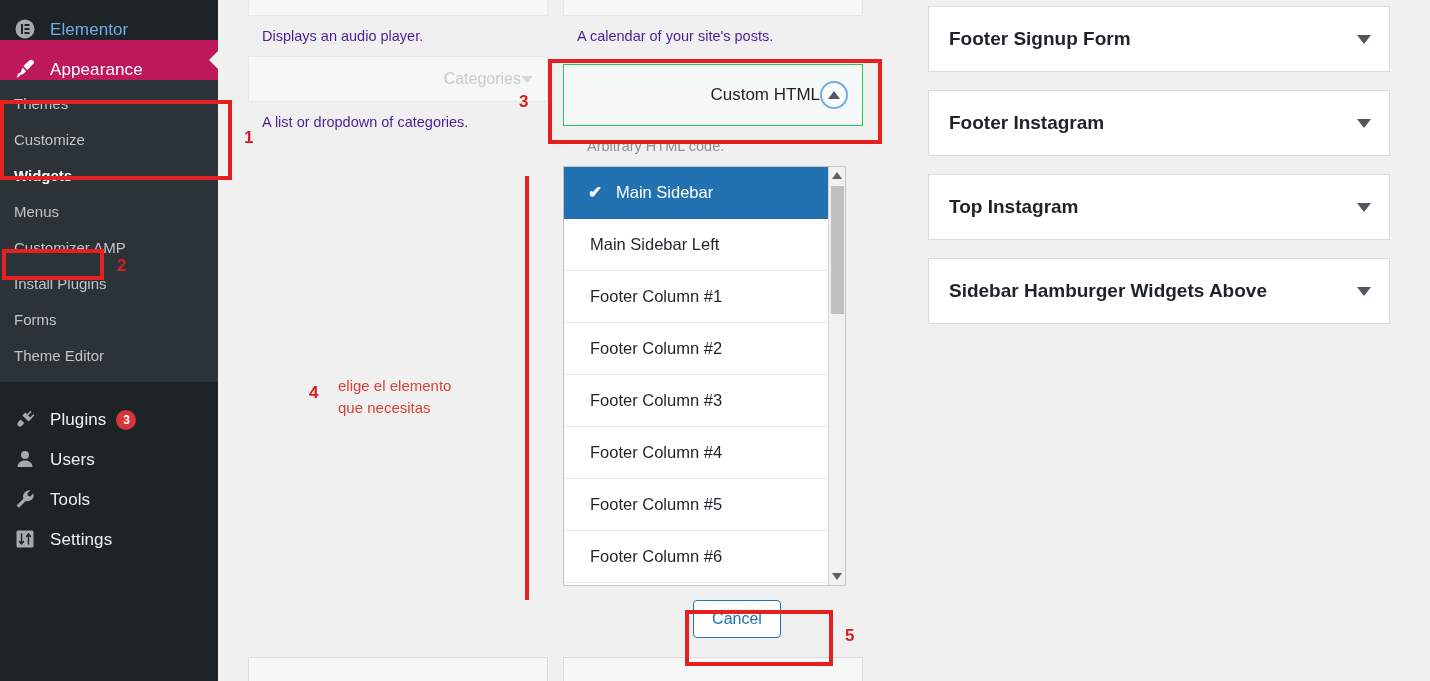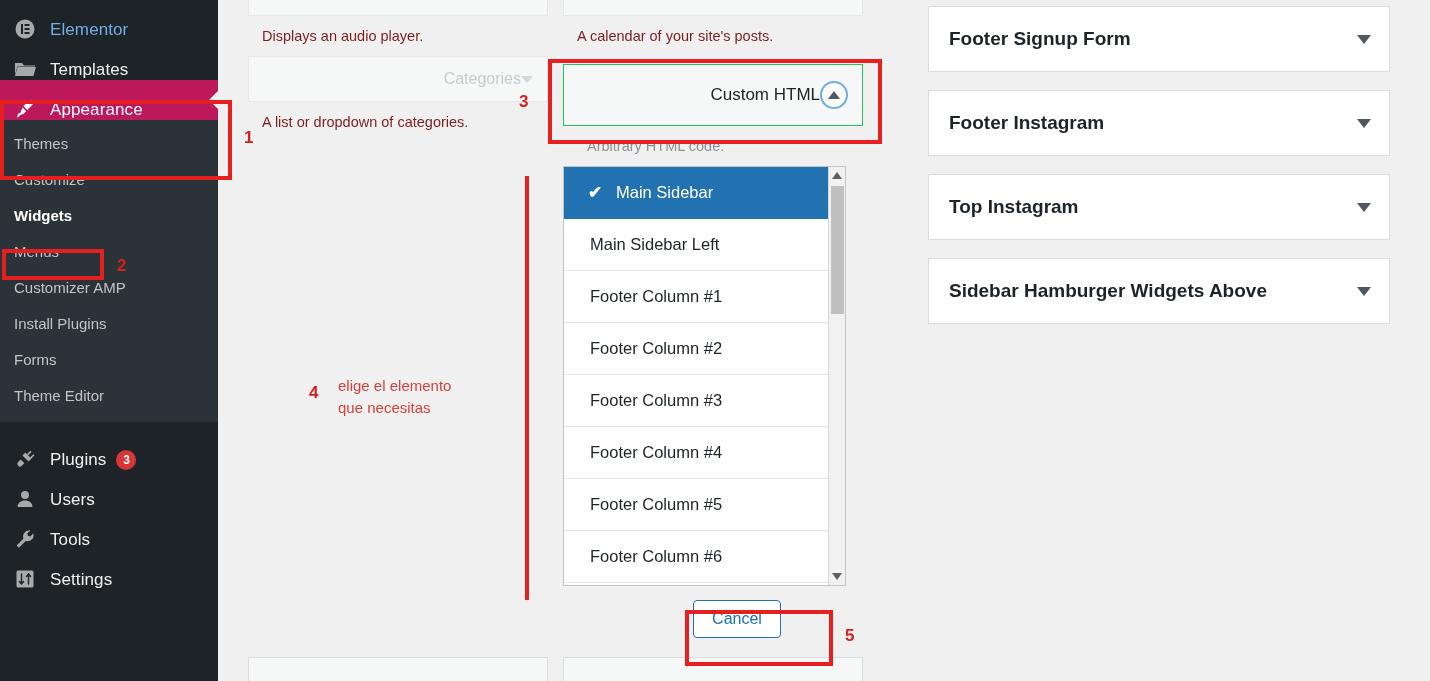--- a/index.html
+++ b/index.html
@@ -123,21 +123,21 @@
     display: flex; align-items: center; justify-content: flex-end;
     font-size: 16px;
     color: #1d2327;
   }
   .wbox.faded { color: #c9cacc; border-color: #e6e7e8; }
   .wdesc {
     font-size: 14.5px;
     color: #8c8f94;
     padding: 12px 2px 12px 14px;
   }
-  .wdesc.faded { color: #7f1d1d; }
+  .wdesc.faded { color: #4c1d95; }
   .caret-down {
     width: 0; height: 0;
     border-style: solid;
     border-width: 7px 6px 0 6px;
     border-color: #8c8f94 transparent transparent transparent;
   }
   .caret-down.faded { border-top-color: #d6d7d8; }
 
   
   .wbox.selected {
@@ -297,29 +297,20 @@
           <circle cx="11" cy="11" r="9.5" fill="#a7aaad"></circle>
           <rect x="7" y="6" width="2" height="10" fill="#1d2327"></rect>
           <rect x="10.5" y="6" width="5" height="2" fill="#1d2327"></rect>
           <rect x="10.5" y="10" width="5" height="2" fill="#1d2327"></rect>
           <rect x="10.5" y="14" width="5" height="2" fill="#1d2327"></rect>
         </svg>
       </span>
       <span class="mt-label">Elementor</span>
     </div>
 
-    <div class="menu-top">
-      <span class="mt-icon">
-        <svg width="22" height="18" viewBox="0 0 22 18">
-          <path d="M1 3h7l2 2.4h11v1.2H3.4L1 15z" fill="#a7aaad"></path>
-          <path d="M3.6 7h18.4l-2.6 9H1z" fill="#a7aaad"></path>
-        </svg>
-      </span>
-      <span class="mt-label">Templates</span>
-    </div>
 
     <div class="menu-top current">
       <span class="mt-icon">
         <svg width="22" height="22" viewBox="0 0 22 22">
           <path d="M18.5 2.2c-.9-.9-2 -.6-2.9.1L9.4 8.1l3.9 3.9 6-6.2c.8-.9 1-2 .2-2.9z" fill="#fff"></path>
           <path d="M8.3 9.3l3.9 3.9-2.4 2.4a3.6 3.6 0 0 1-2.4 1c-.9.1-1.3.6-1.9 1.4-.7.9-1.7 1.5-3 1.2.8-.6 1-1.2 1.1-2 .2-1 .6-2 1.9-2.3.9-.2 1.4-.6 1.5-1.5.1-.9.4-1.6 1.3-2.4z" fill="#fff"></path>
         </svg>
       </span>
       <span class="mt-label">Appearance</span>
     </div>

